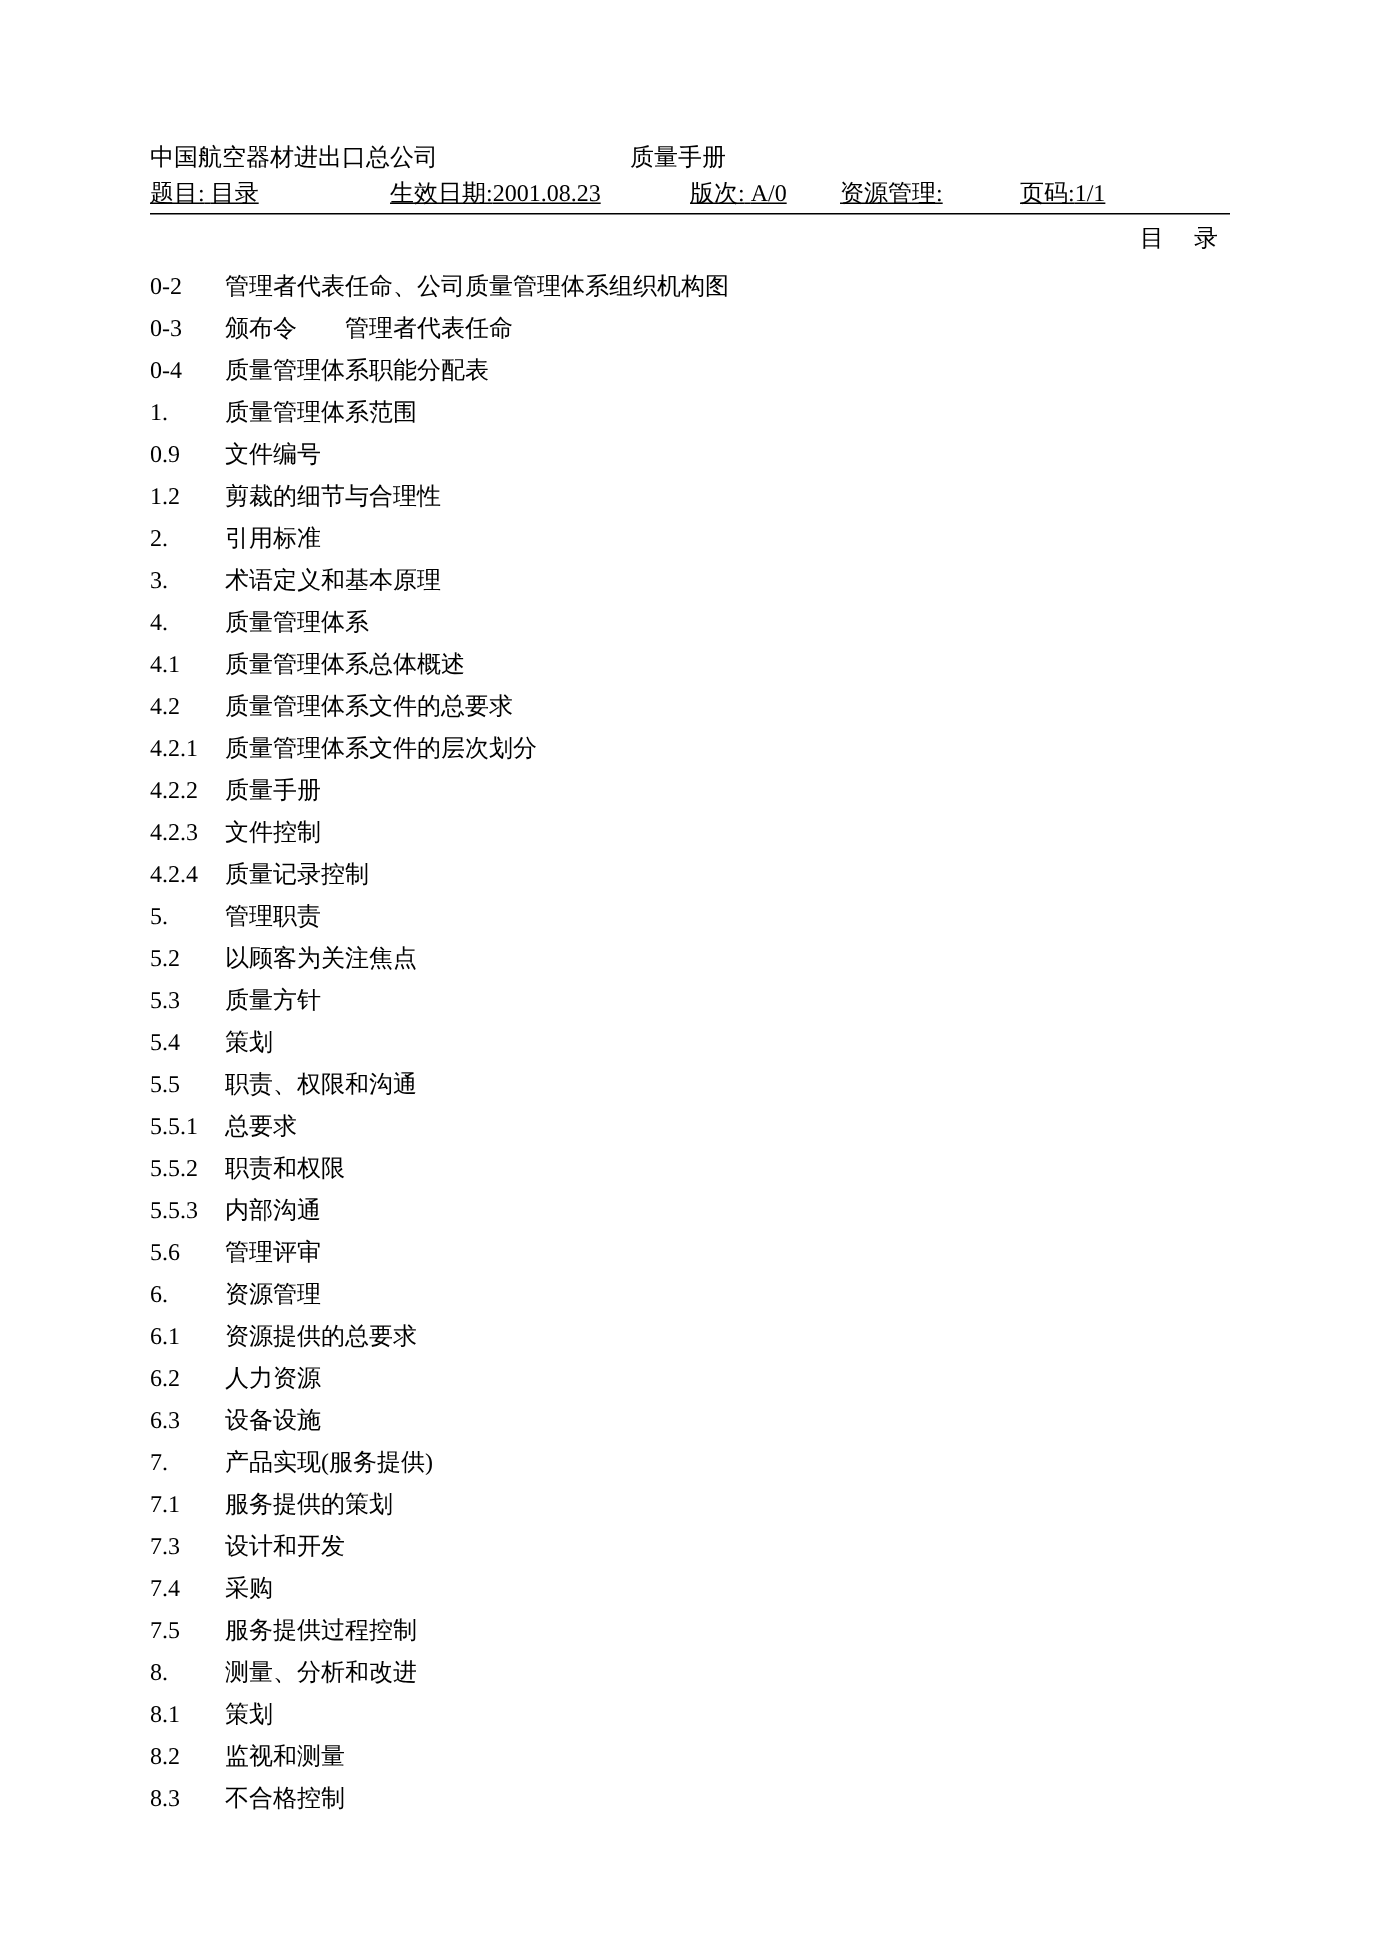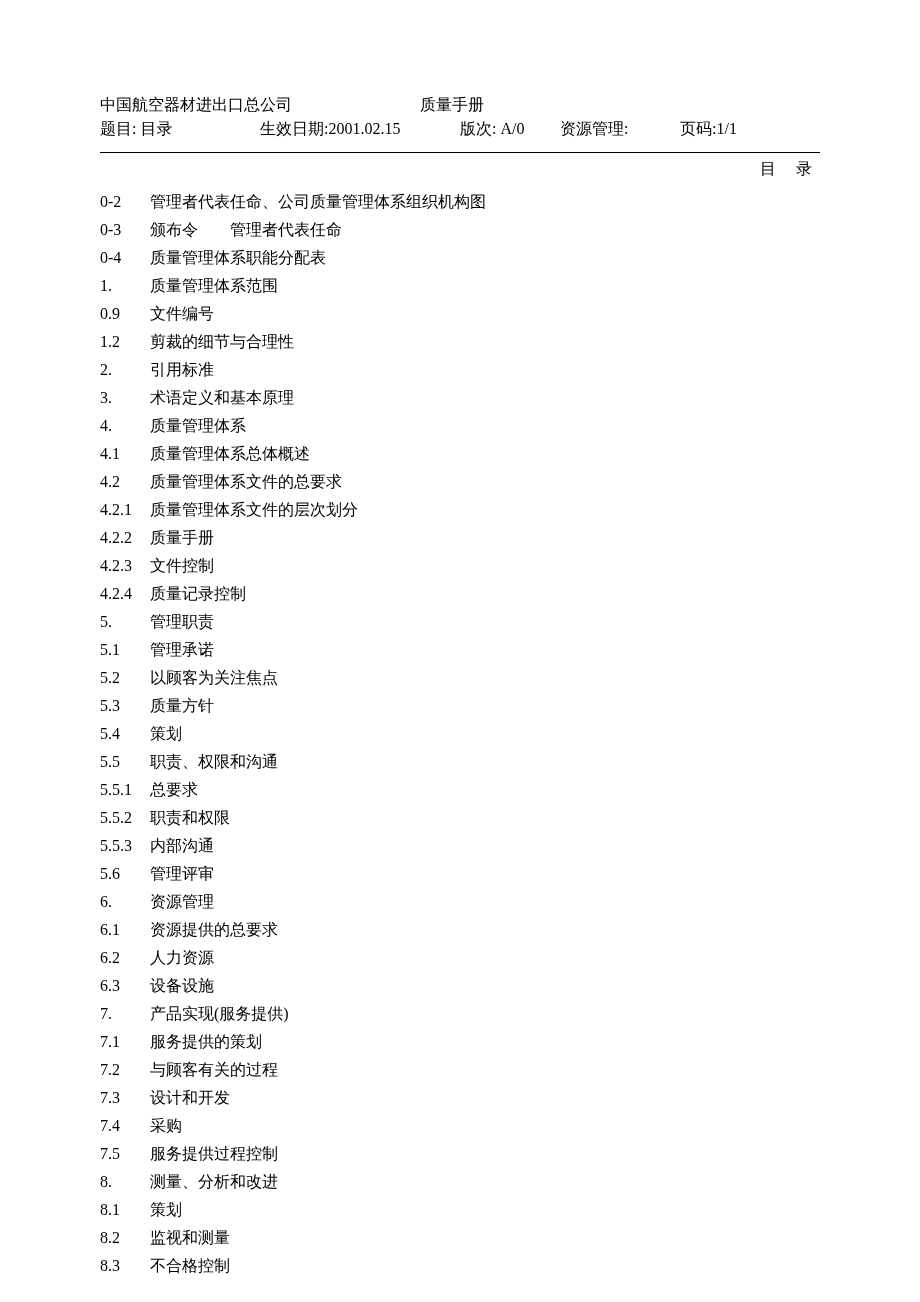--- a/index.html
+++ b/index.html
@@ -20,22 +20,23 @@
     }
     .header-company {
       width: 300px;
     }
     .header-manual {
       margin-left: 20px;
     }
     .header-line2 {
       display: flex;
       border-bottom: 1.5px solid #000;
-      padding-bottom: 12px;
+      padding-bottom: 2px;
       margin-bottom: 6px;
+      text-decoration: underline;
     }
     .header-line2 > div {
       white-space: nowrap;
     }
     .h-subject { width: 160px; }
     .h-date { width: 200px; }
     .h-version { width: 100px; }
     .h-docno { width: 120px; }
     .h-page { }
     .doc-title {
@@ -67,21 +68,21 @@
     <div class="header-company">中国航空器材进出口总公司</div>
     <div class="header-manual">质量手册</div>
   </div>
 
   <div class="header-line2">
     <div class="h-subject">
       <span>题目:</span>
       <span>目录</span>
     </div>
     <div class="h-date">
-      <span>生效日期:</span><span>2001.02.15</span>
+      <span>生效日期:</span><span>2001.08.23</span>
     </div>
     <div class="h-version">
       <span>版次:</span>
       <span>A/0</span>
     </div>
     <div class="h-docno">
       <span>资源管理:</span>
     </div>
     <div class="h-page">
       <span>页码:</span><span>1/1</span>
@@ -149,24 +150,20 @@
       </div>
       <div class="toc-row">
         <div class="toc-num">4.2.4</div>
         <div class="toc-text">质量记录控制</div>
       </div>
       <div class="toc-row">
         <div class="toc-num">5.</div>
         <div class="toc-text">管理职责</div>
       </div>
       <div class="toc-row">
-        <div class="toc-num">5.1</div>
-        <div class="toc-text">管理承诺</div>
-      </div>
-      <div class="toc-row">
         <div class="toc-num">5.2</div>
         <div class="toc-text">以顾客为关注焦点</div>
       </div>
       <div class="toc-row">
         <div class="toc-num">5.3</div>
         <div class="toc-text">质量方针</div>
       </div>
       <div class="toc-row">
         <div class="toc-num">5.4</div>
         <div class="toc-text">策划</div>
@@ -209,24 +206,20 @@
       </div>
       <div class="toc-row">
         <div class="toc-num">7.</div>
         <div class="toc-text">产品实现(服务提供)</div>
       </div>
       <div class="toc-row">
         <div class="toc-num">7.1</div>
         <div class="toc-text">服务提供的策划</div>
       </div>
       <div class="toc-row">
-        <div class="toc-num">7.2</div>
-        <div class="toc-text">与顾客有关的过程</div>
-      </div>
-      <div class="toc-row">
         <div class="toc-num">7.3</div>
         <div class="toc-text">设计和开发</div>
       </div>
       <div class="toc-row">
         <div class="toc-num">7.4</div>
         <div class="toc-text">采购</div>
       </div>
       <div class="toc-row">
         <div class="toc-num">7.5</div>
         <div class="toc-text">服务提供过程控制</div>

